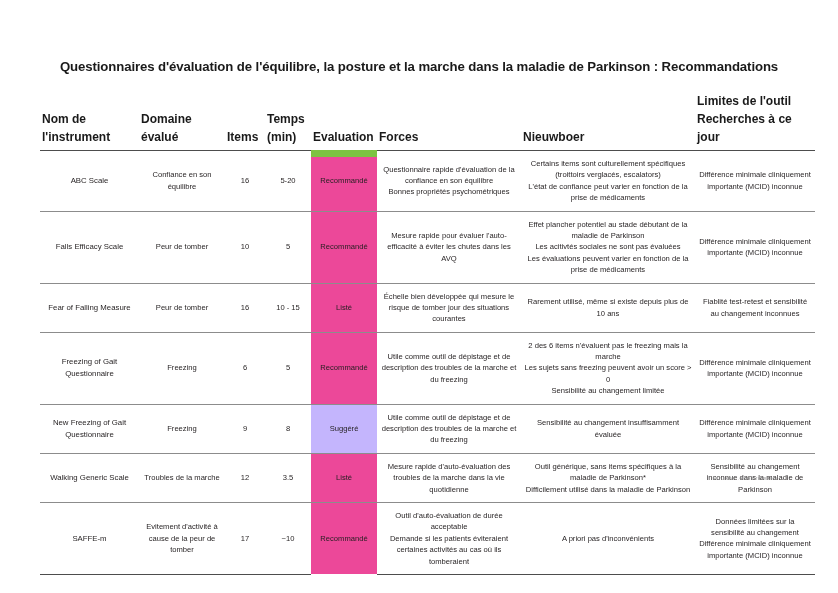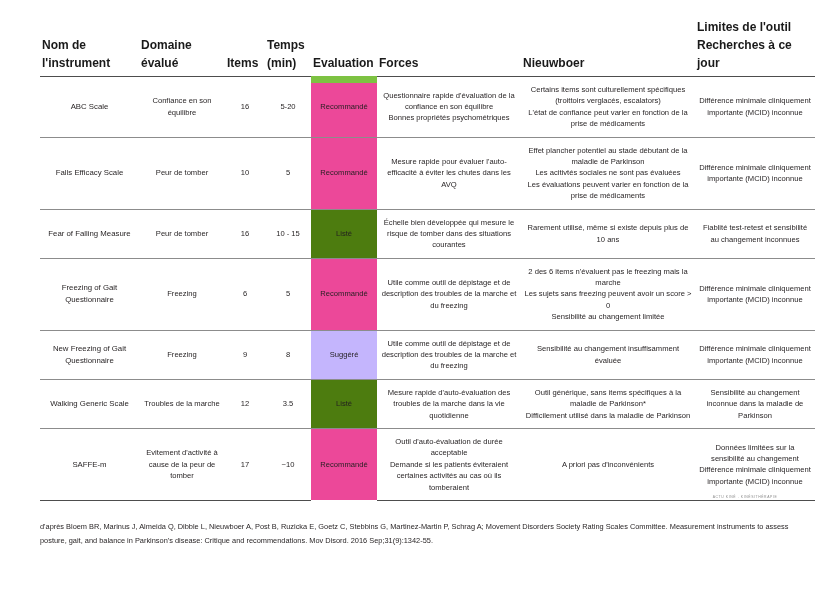--- a/index.html
+++ b/index.html
@@ -75,21 +75,21 @@
   }
   td.eval-cell {
     font-size: 7.6px;
     padding: 7px 1px;
     border-bottom: none;
   }
   tr:last-child td { border-bottom: 1.6px solid #4d4d4d; }
   tr:last-child td.eval-cell { border-bottom: none; }
 
   .eval-recommande { background: #ec4899; }
-  .eval-liste      { background: #4d7c0f; }
+  .eval-liste      { background: #ec4899; }
   .eval-suggere    { background: #c4b5fd; }
   th.col-eval { position: relative; }
   th.col-eval .bar {
     position: absolute;
     left: 0;
     right: 0;
     bottom: -7px;
     height: 7px;
     background: #7dc242;
   }
@@ -149,20 +149,21 @@
     color: #7ec8e3;
     letter-spacing: -0.4px;
     line-height: 1;
   }
 </style>
 </head>
 <body>
 
 <div class="page">
 
+  <h1 class="doc-title">Questionnaires d'évaluation de l'équilibre, la posture et la marche dans la maladie de Parkinson : Recommandations</h1>
 
   <div class="table-wrap">
     <table class="recos">
       <thead>
         <tr>
           <th class="col-name">Nom de l'instrument</th>
           <th class="col-domain">Domaine évalué</th>
           <th class="col-items">Items</th>
           <th class="col-temps">
             <div>Temps</div>
@@ -200,21 +201,21 @@
             <td>Mesure rapide pour évaluer l'auto-efficacité à éviter les chutes dans les AVQ</td>
             <td>Effet plancher potentiel au stade débutant de la maladie de Parkinson<br>Les acitivtés sociales ne sont pas évaluées<br>Les évaluations peuvent varier en fonction de la prise de médicaments</td>
             <td>Différence minimale cliniquement importante (MCID) inconnue</td>
           </tr>
           <tr>
             <td class="instrument">Fear of Falling Measure</td>
             <td>Peur de tomber</td>
             <td>16</td>
             <td>10 - 15</td>
             <td class="eval-cell eval-liste">Listé</td>
-            <td>Échelle bien développée qui mesure le risque de tomber dans des situations courantes</td>
+            <td>Échelle bien développée qui mesure le risque de tomber jour des situations courantes</td>
             <td>Rarement utilisé, même si existe depuis plus de 10 ans</td>
             <td>Fiablité test-retest et sensibilité au changement inconnues</td>
           </tr>
           <tr>
             <td class="instrument">Freezing of Gait Questionnaire</td>
             <td>Freezing</td>
             <td>6</td>
             <td>5</td>
             <td class="eval-cell eval-recommande">Recommandé</td>
             <td>Utile comme outil de dépistage et de description des troubles de la marche et du freezing</td>

